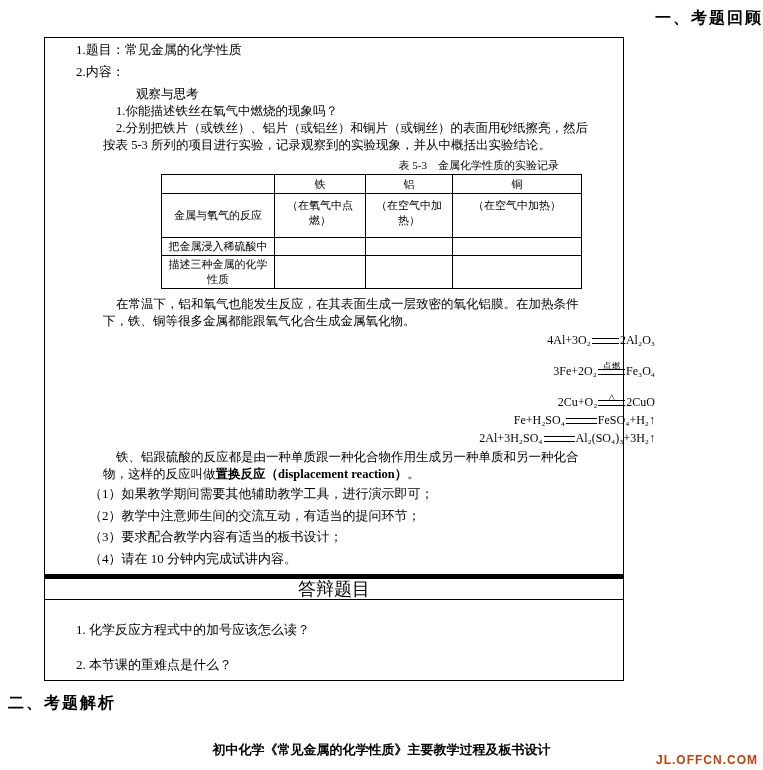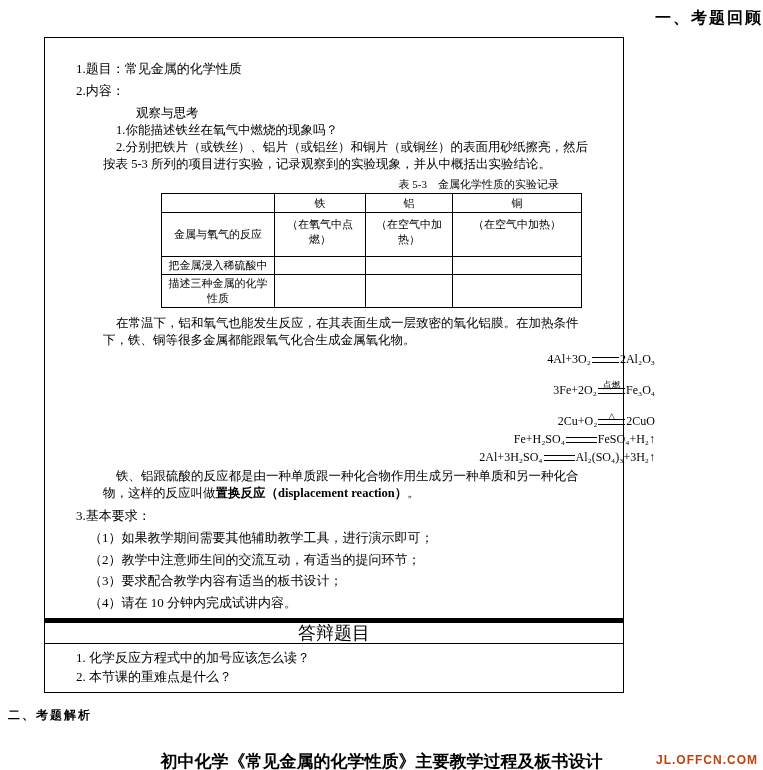--- a/index.html
+++ b/index.html
@@ -13,21 +13,21 @@
   .heading1{
     font-family:"Liberation Sans","DejaVu Sans",sans-serif;
     font-weight:600;font-size:16px;line-height:20px;
     margin:8px 0 0 8px;letter-spacing:2px;text-align:right;
   }
   
   .qbox{
     box-sizing:border-box;
     width:580px;margin:9px 0 0 44px;
     border:1px solid #000;
-    padding-top:20px;
+    padding-top:1px;
   }
   .outer-line{margin-left:31px;font-size:13px;line-height:22px;}
   .excerpt-head{margin:3px 0 0 91px;font-size:12.5px;font-weight:normal;line-height:17px;}
   .ex-p{margin:0 30px 0 58px;font-size:12.5px;line-height:17px;text-indent:13px;}
   .tbl-caption{width:398px;margin:4px 0 1px 116px;text-align:right;font-size:11px;line-height:15px;}
   table.exp{border-collapse:collapse;margin-left:116px;width:398px;font-size:11px;table-layout:fixed;}
   table.exp th,table.exp td{border:1px solid #000;font-weight:normal;text-align:center;padding:1px 3px;overflow:hidden;}
   table.exp th{height:16px;}
   tr.r-tall{height:44px;}
   tr.r-tall td.cell-val{vertical-align:top;padding-top:4px;}
@@ -42,30 +42,30 @@
   .eqsign.w30{width:31px;}
   .eqsign .dline{display:block;height:4px;border-top:1px solid #000;border-bottom:1px solid #000;}
   .eqsign .cond{position:absolute;left:50%;transform:translateX(-50%);bottom:4px;
     font-size:9px;font-style:normal;line-height:10px;white-space:nowrap;}
   
   .req-head{margin:3px 0 0 31px;font-size:13px;line-height:22px;}
   .req-item{margin-left:44px;font-size:13px;line-height:21.5px;}
   .defense-head{margin-top:5px;border-top:5px solid #000000;border-bottom:1px solid #000;
     height:20px;line-height:20px;text-align:center;font-size:18px;}
   .defense-body{padding:4px 0 6px;}
-  .defense-q{margin-left:31px;font-size:13px;line-height:19px;}
+  .defense-q{margin-left:31px;font-size:13px;line-height:19px;margin-top:16px;}
   
   .heading2{
     font-family:"Liberation Sans","DejaVu Sans",sans-serif;
-    font-weight:600;font-size:12px;line-height:20px;
+    font-weight:600;font-size:16px;line-height:20px;
     margin:12px 0 0 8px;letter-spacing:2px;
   }
   .analysis-title{
     font-family:"Liberation Sans","DejaVu Sans",sans-serif;
-    font-weight:bold;font-size:17px;line-height:22px;
+    font-weight:bold;font-size:13px;line-height:22px;
     text-align:center;margin-top:26px;
   }
   .watermark{
     position:absolute;right:5px;bottom:3px;
     font-family:"Liberation Sans","DejaVu Sans",sans-serif;
     font-weight:bold;font-size:12px;color:#c2410c;letter-spacing:1px;
   }
   .b{font-weight:bold;}
 </style>
 </head>
@@ -130,21 +130,20 @@
     <div class="eq-row">
       <span>Fe+H₂SO₄</span><span class="eqsign w30"><i class="cond"></i><i class="dline"></i></span><span>FeSO₄+H₂↑</span>
     </div>
     <div class="eq-row">
       <span>2Al+3H₂SO₄</span><span class="eqsign w30"><i class="cond"></i><i class="dline"></i></span><span>Al₂(SO₄)₃+3H₂↑</span>
     </div>
   </div>
 
   <div class="ex-p" style="margin-top:3px;"><span>铁、铝跟硫酸的反应都是由一种单质跟一种化合物作用生成另一种单质和另一种化合物，这样的反应叫做</span><span class="b">置换反应（displacement reaction）</span><span>。</span></div>
 
-  <div class="req-head">3.基本要求：</div>
   <div class="req-item">（1）如果教学期间需要其他辅助教学工具，进行演示即可；</div>
   <div class="req-item">（2）教学中注意师生间的交流互动，有适当的提问环节；</div>
   <div class="req-item">（3）要求配合教学内容有适当的板书设计；</div>
   <div class="req-item">（4）请在 10 分钟内完成试讲内容。</div>
 
   <div class="defense-head">答辩题目</div>
   <div class="defense-body">
     <div class="defense-q">1. 化学反应方程式中的加号应该怎么读？</div>
     <div class="defense-q">2. 本节课的重难点是什么？</div>
   </div>

